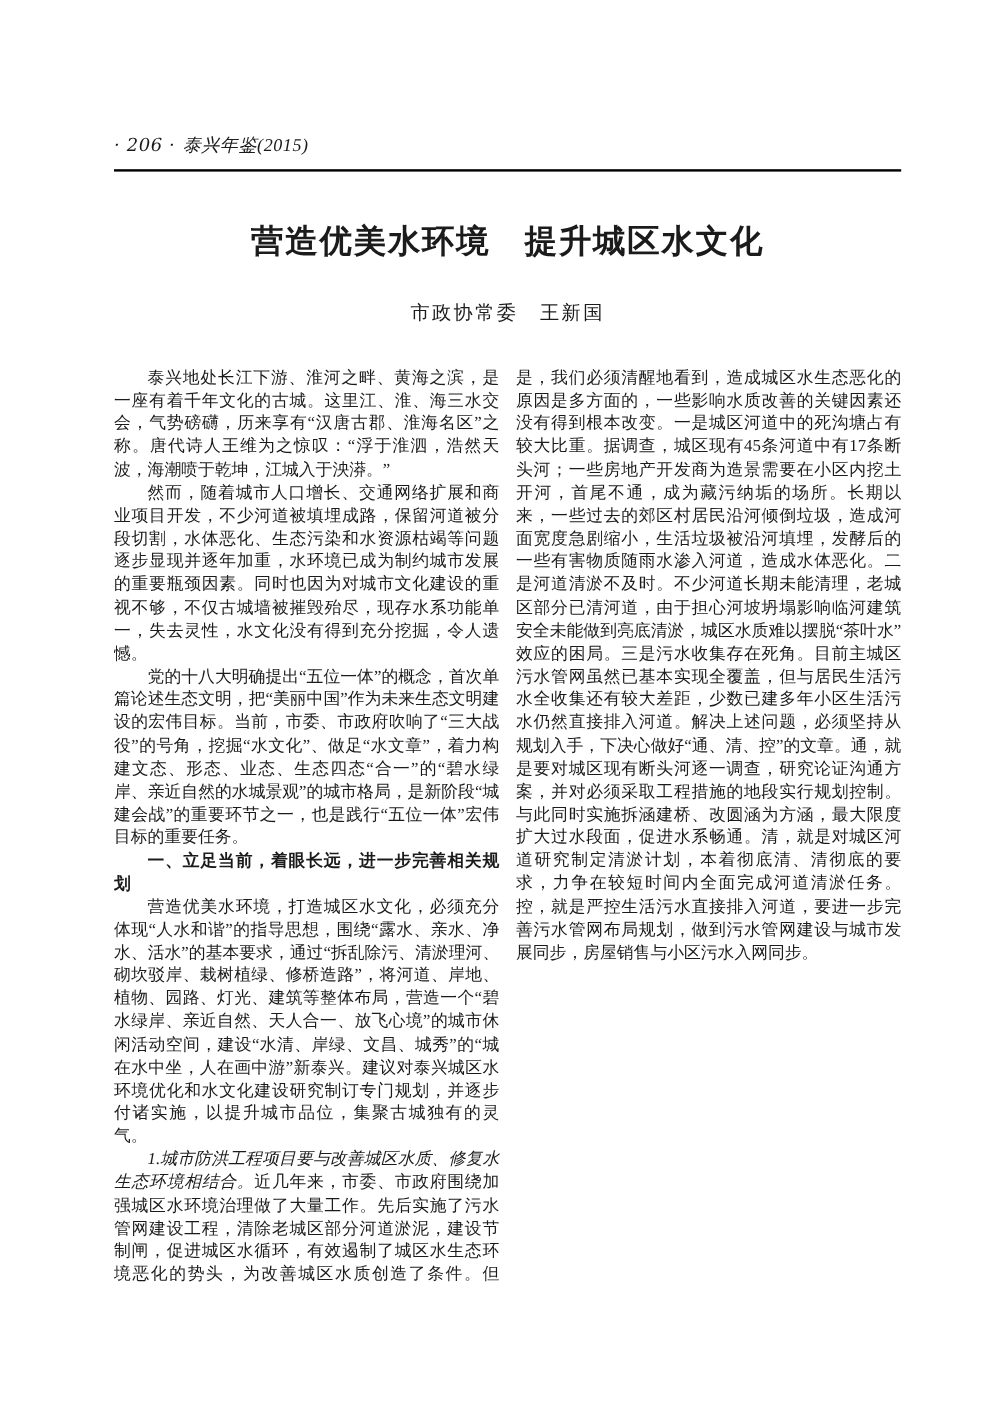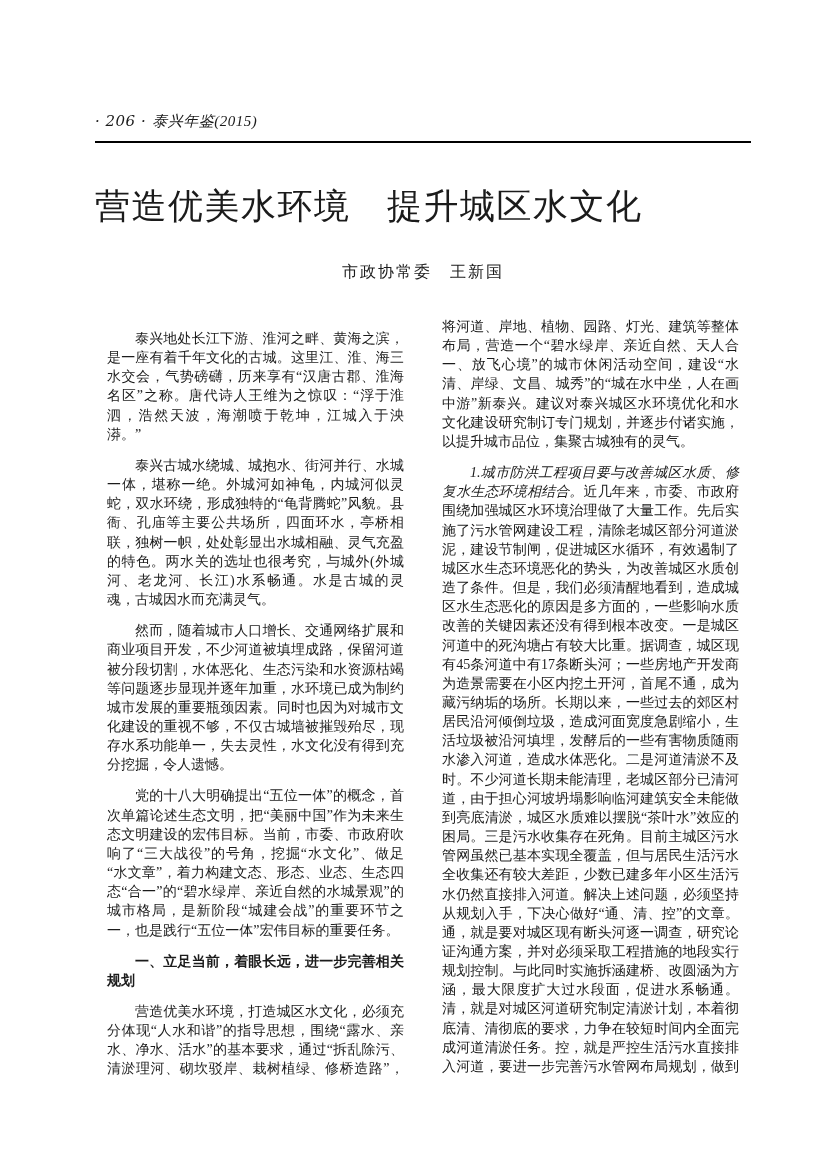--- a/index.html
+++ b/index.html
@@ -36,23 +36,23 @@
     font-family: "DejaVu Serif", serif;
   }
   .head-rule {
     border: none;
     border-top: 2.5px solid #000;
     margin: 10px 0 0 0;
   }
   
   .article-title {
     margin: 40px 0 0 0;
-    text-align: left;
-    font-size: 35px;
-    font-weight: normal;
+    text-align: center;
+    font-size: 27px;
+    font-weight: bold;
     letter-spacing: 1.5px;
     font-family: "Liberation Sans", "DejaVu Sans", sans-serif;
   }
   .article-byline {
     margin-top: 32px;
     text-align: center;
     font-size: 16px;
     letter-spacing: 2px;
   }
   
@@ -61,21 +61,21 @@
     height: 770px;
     column-count: 2;
     column-gap: 14px;
     column-fill: auto;
     font-size: 14px;
     line-height: 19.15px;
     text-align: justify;
     overflow: hidden;
   }
   .para {
-    margin: 12px;
+    margin: 0;
     text-indent: 2em;
   }
   .para.heading {
     font-weight: bold;
     font-family: "Liberation Sans", "DejaVu Sans", sans-serif;
     font-size: 14px;
   }
   .kai {
     font-style: italic; 
   }
@@ -90,21 +90,20 @@
     <span>泰兴年鉴(2015)</span>
   </div>
   <hr class="head-rule">
 
   <h1 class="article-title">营造优美水环境　提升城区水文化</h1>
 
   <div class="article-byline">市政协常委　王新国</div>
 
   <div class="article-body">
     <p class="para">泰兴地处长江下游、淮河之畔、黄海之滨，是一座有着千年文化的古城。这里江、淮、海三水交会，气势磅礴，历来享有“汉唐古郡、淮海名区”之称。唐代诗人王维为之惊叹：“浮于淮泗，浩然天波，海潮喷于乾坤，江城入于泱漭。”</p>
-    <p class="para">泰兴古城水绕城、城抱水、街河并行、水城一体，堪称一绝。外城河如神龟，内城河似灵蛇，双水环绕，形成独特的“龟背腾蛇”风貌。县衙、孔庙等主要公共场所，四面环水，亭桥相联，独树一帜，处处彰显出水城相融、灵气充盈的特色。两水关的选址也很考究，与城外(外城河、老龙河、长江)水系畅通。水是古城的灵魂，古城因水而充满灵气。</p>
     <p class="para">然而，随着城市人口增长、交通网络扩展和商业项目开发，不少河道被填埋成路，保留河道被分段切割，水体恶化、生态污染和水资源枯竭等问题逐步显现并逐年加重，水环境已成为制约城市发展的重要瓶颈因素。同时也因为对城市文化建设的重视不够，不仅古城墙被摧毁殆尽，现存水系功能单一，失去灵性，水文化没有得到充分挖掘，令人遗憾。</p>
     <p class="para">党的十八大明确提出“五位一体”的概念，首次单篇论述生态文明，把“美丽中国”作为未来生态文明建设的宏伟目标。当前，市委、市政府吹响了“三大战役”的号角，挖掘“水文化”、做足“水文章”，着力构建文态、形态、业态、生态四态“合一”的“碧水绿岸、亲近自然的水城景观”的城市格局，是新阶段“城建会战”的重要环节之一，也是践行“五位一体”宏伟目标的重要任务。</p>
     <p class="para heading">一、立足当前，着眼长远，进一步完善相关规划</p>
     <p class="para">营造优美水环境，打造城区水文化，必须充分体现“人水和谐”的指导思想，围绕“露水、亲水、净水、活水”的基本要求，通过“拆乱除污、清淤理河、砌坎驳岸、栽树植绿、修桥造路”，将河道、岸地、植物、园路、灯光、建筑等整体布局，营造一个“碧水绿岸、亲近自然、天人合一、放飞心境”的城市休闲活动空间，建设“水清、岸绿、文昌、城秀”的“城在水中坐，人在画中游”新泰兴。建议对泰兴城区水环境优化和水文化建设研究制订专门规划，并逐步付诸实施，以提升城市品位，集聚古城独有的灵气。</p>
     <p class="para"><span class="kai">1.城市防洪工程项目要与改善城区水质、修复水生态环境相结合。</span><span>近几年来，市委、市政府围绕加强城区水环境治理做了大量工作。先后实施了污水管网建设工程，清除老城区部分河道淤泥，建设节制闸，促进城区水循环，有效遏制了城区水生态环境恶化的势头，为改善城区水质创造了条件。但是，我们必须清醒地看到，造成城区水生态恶化的原因是多方面的，一些影响水质改善的关键因素还没有得到根本改变。一是城区河道中的死沟塘占有较大比重。据调查，城区现有45条河道中有17条断头河；一些房地产开发商为造景需要在小区内挖土开河，首尾不通，成为藏污纳垢的场所。长期以来，一些过去的郊区村居民沿河倾倒垃圾，造成河面宽度急剧缩小，生活垃圾被沿河填埋，发酵后的一些有害物质随雨水渗入河道，造成水体恶化。二是河道清淤不及时。不少河道长期未能清理，老城区部分已清河道，由于担心河坡坍塌影响临河建筑安全未能做到亮底清淤，城区水质难以摆脱“茶叶水”效应的困局。三是污水收集存在死角。目前主城区污水管网虽然已基本实现全覆盖，但与居民生活污水全收集还有较大差距，少数已建多年小区生活污水仍然直接排入河道。解决上述问题，必须坚持从规划入手，下决心做好“通、清、控”的文章。通，就是要对城区现有断头河逐一调查，研究论证沟通方案，并对必须采取工程措施的地段实行规划控制。与此同时实施拆涵建桥、改圆涵为方涵，最大限度扩大过水段面，促进水系畅通。清，就是对城区河道研究制定清淤计划，本着彻底清、清彻底的要求，力争在较短时间内全面完成河道清淤任务。控，就是严控生活污水直接排入河道，要进一步完善污水管网布局规划，做到污水管网建设与城市发展同步，房屋销售与小区污水入网同步。</span></p>
 
   </div>
 
 </div>
 

